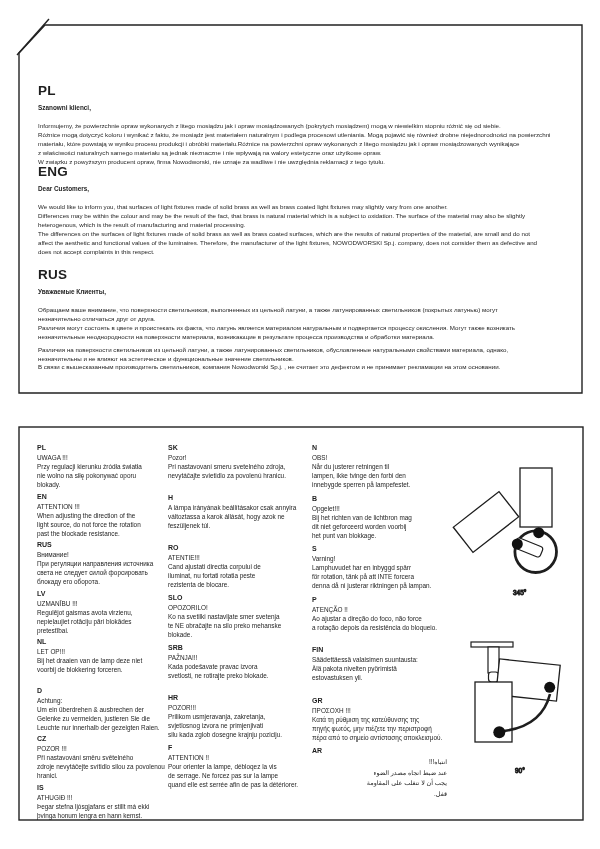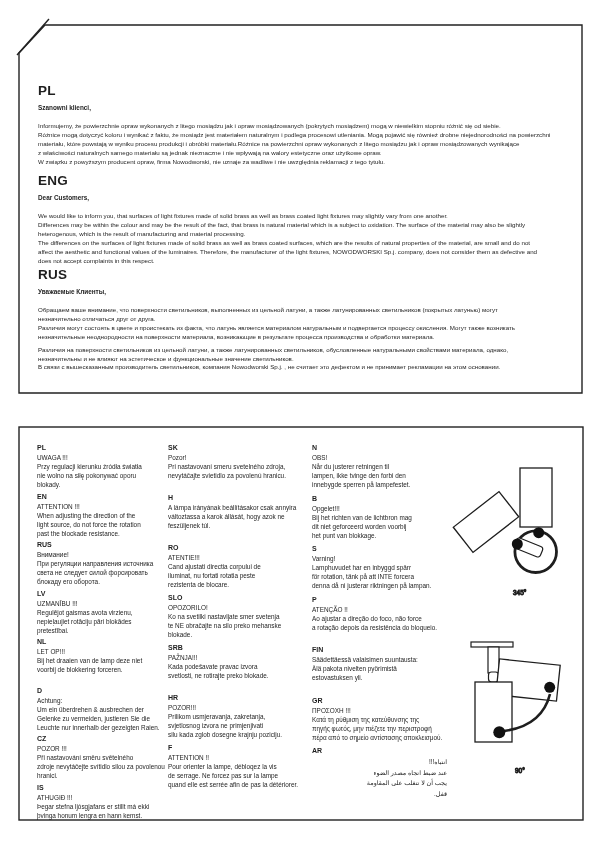--- a/index.html
+++ b/index.html
@@ -7,21 +7,21 @@
   body{
     width:600px;height:849px;position:relative;overflow:hidden;
     background:#ffffff;color:#1e1e1e;
     font-family:"Liberation Sans","DejaVu Sans",sans-serif;
     -webkit-font-smoothing:antialiased;
   }
   #outline-svg{position:absolute;left:0;top:0;width:600px;height:849px}
   
   .notice-panel{position:absolute;left:38px;top:0;width:540px;height:400px}
   .nsec{position:absolute;left:0;width:540px}
-  .s0{top:84px}.s1{top:174px}.s2{top:268px}
+  .s0{top:84px}.s1{top:165px}.s2{top:268px}
   .ncode{font-size:13.5px;font-weight:bold;line-height:14px;letter-spacing:.3px;margin-bottom:6px}
   .nsal{font-size:6.4px;font-weight:bold;line-height:8px;margin-bottom:10px}
   .nbody{font-size:6.2px;line-height:8.9px;white-space:pre;letter-spacing:0}
   .nbody + .nbody{margin-top:4px}
   
   .wcol{position:absolute;top:443px}
   .wc1{left:37px;width:128px}
   .wc2{left:168px;width:140px}
   .wc3{left:312px;width:135px}
   .wblock{margin:0}

